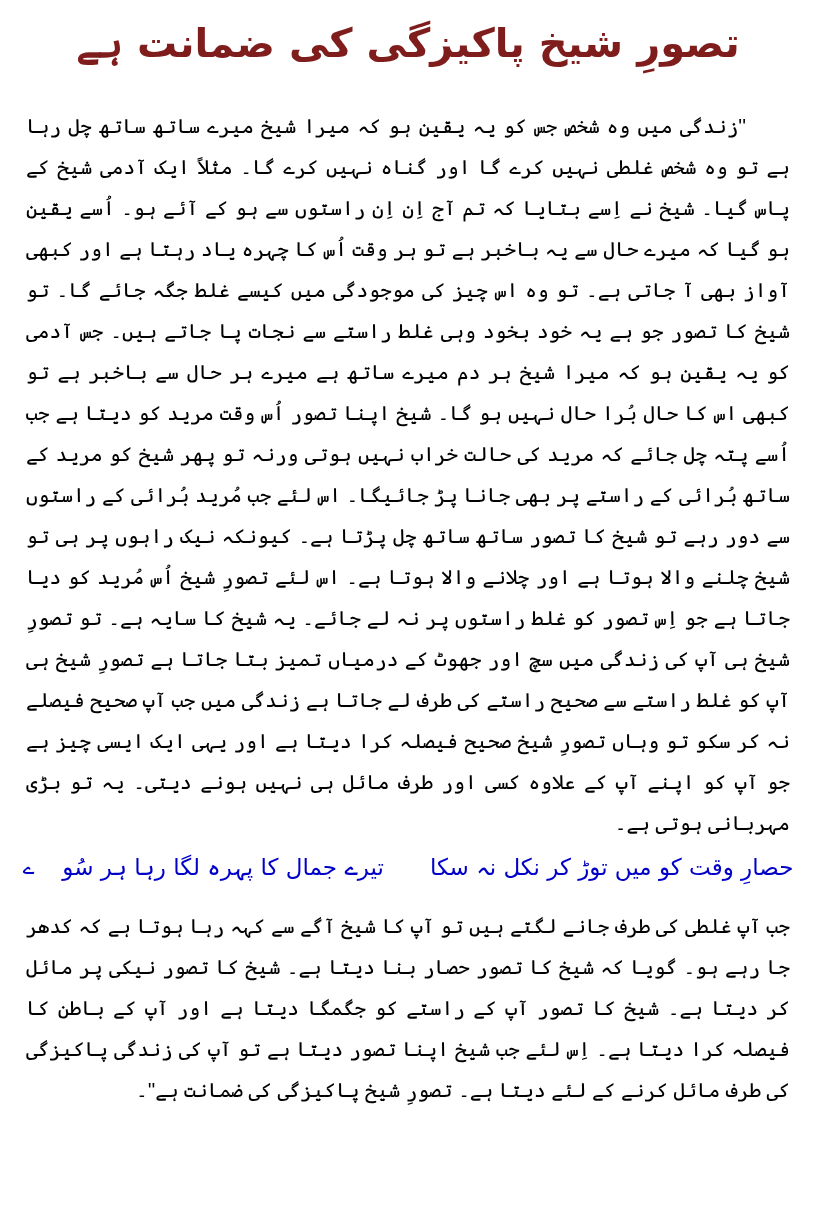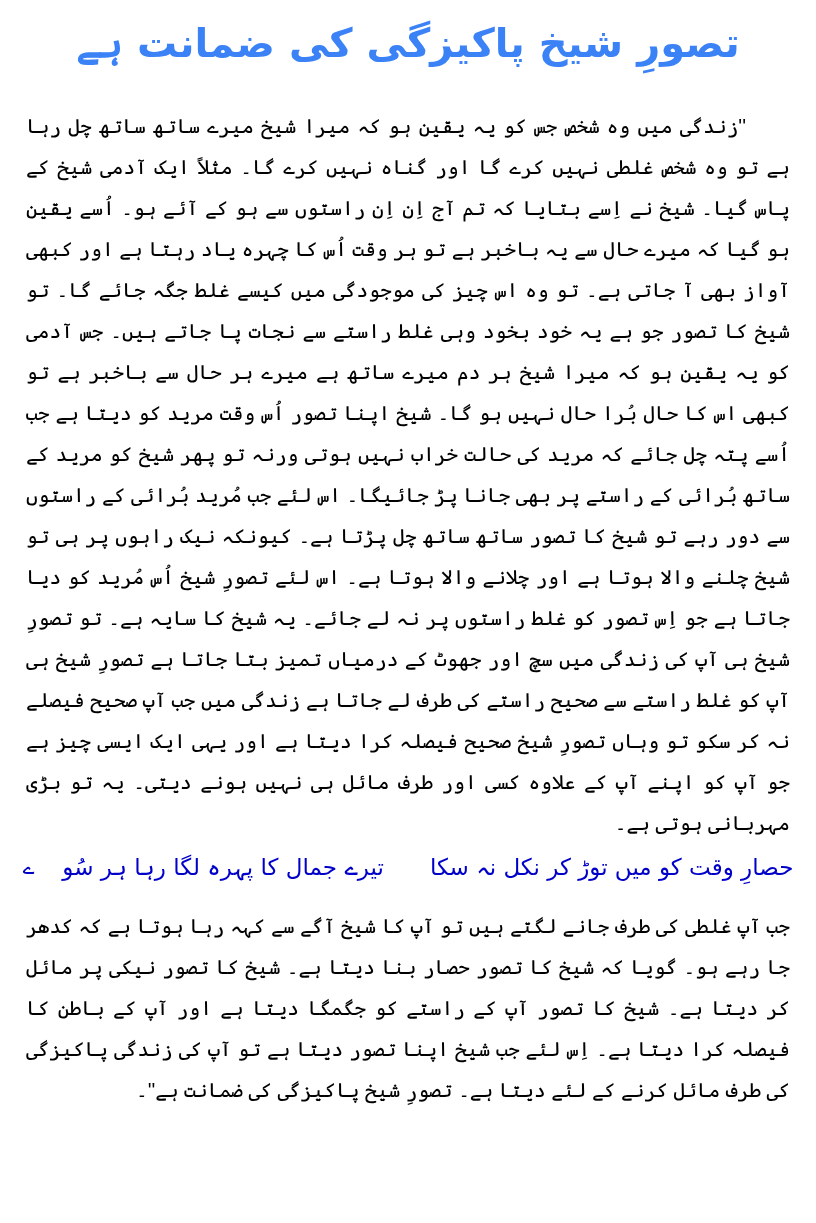--- a/index.html
+++ b/index.html
@@ -3,21 +3,21 @@
 <meta charset="utf-8">
 <style>
   html, body { margin: 0; padding: 0; background: #ffffff; }
   .page {
     width: 816px; min-height: 1223px; margin: 0 auto; background: #ffffff;
     box-sizing: border-box; padding-top: 14px; overflow: hidden;
     font-family: "DejaVu Sans", sans-serif; color: #000000;
   }
   .title {
     margin: 6px 0 40px 0; text-align: center; direction: rtl;
-    font-size: 40px; font-weight: bold; color: #3b82f6;
+    font-size: 40px; font-weight: bold; color: #7f1d1d;
     font-family: "DejaVu Sans", sans-serif;
   }
   .body-text { padding: 0 26px; }
   .para {
     direction: rtl; text-align: justify; text-justify: inter-word;
     font-size: 20px; line-height: 2.05; margin: 0 0 10px 0;
     font-family: Liberation Sans, sans-serif;
   }
   .para.first { text-indent: 44px; margin-bottom: 6px; }
   .couplet {

